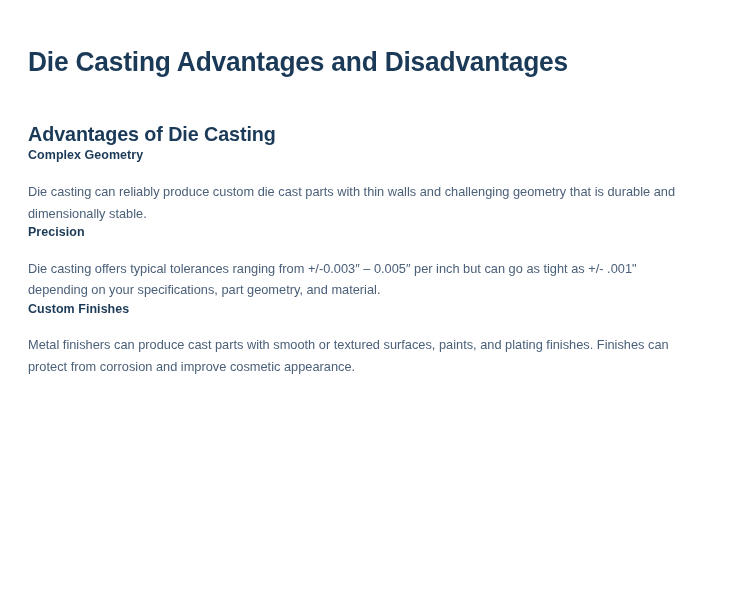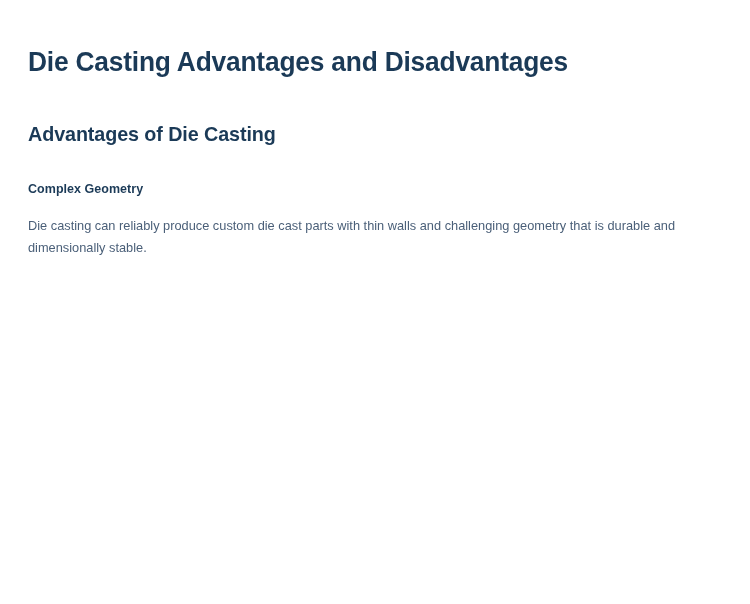--- a/index.html
+++ b/index.html
@@ -37,21 +37,20 @@
     font-size: 21px;
     line-height: 1.25;
     font-weight: 700;
     color: #1b3a57;
     letter-spacing: -0.1px;
     transform: scaleX(0.94);
     transform-origin: left center;
   }
 
   .topic {
-    margin-top: 34px;
   }
 
   .topic-heading {
     margin: 0;
     font-size: 13px;
     line-height: 1.3;
     font-weight: 700;
     color: #1b3a57;
     letter-spacing: 0.05px;
     transform: scaleX(0.96);
@@ -77,15 +76,23 @@
   <h1 class="page-title">Die Casting Advantages and Disadvantages</h1>
 
   <h2 class="section-title">Advantages of Die Casting</h2>
 
   <section class="topic">
     <h3 class="topic-heading">Complex Geometry</h3>
     <p class="topic-body">Die casting can reliably produce custom die cast parts with thin walls and challenging geometry that is durable and dimensionally stable.</p>
   </section>
 
 
+  <section class="topic">
+    <h3 class="topic-heading">Precision</h3>
+    <p class="topic-body">Die casting offers typical tolerances ranging from +/-0.003″ – 0.005″ per inch but can go as tight as +/- .001" depending on your specifications, part geometry, and material.</p>
+  </section>
 
+  <section class="topic">
+    <h3 class="topic-heading">Custom Finishes</h3>
+    <p class="topic-body">Metal finishers can produce cast parts with smooth or textured surfaces, paints, and plating finishes. Finishes can protect from corrosion and improve cosmetic appearance.</p>
+  </section>
 
 </article>
 
 </body></html>

